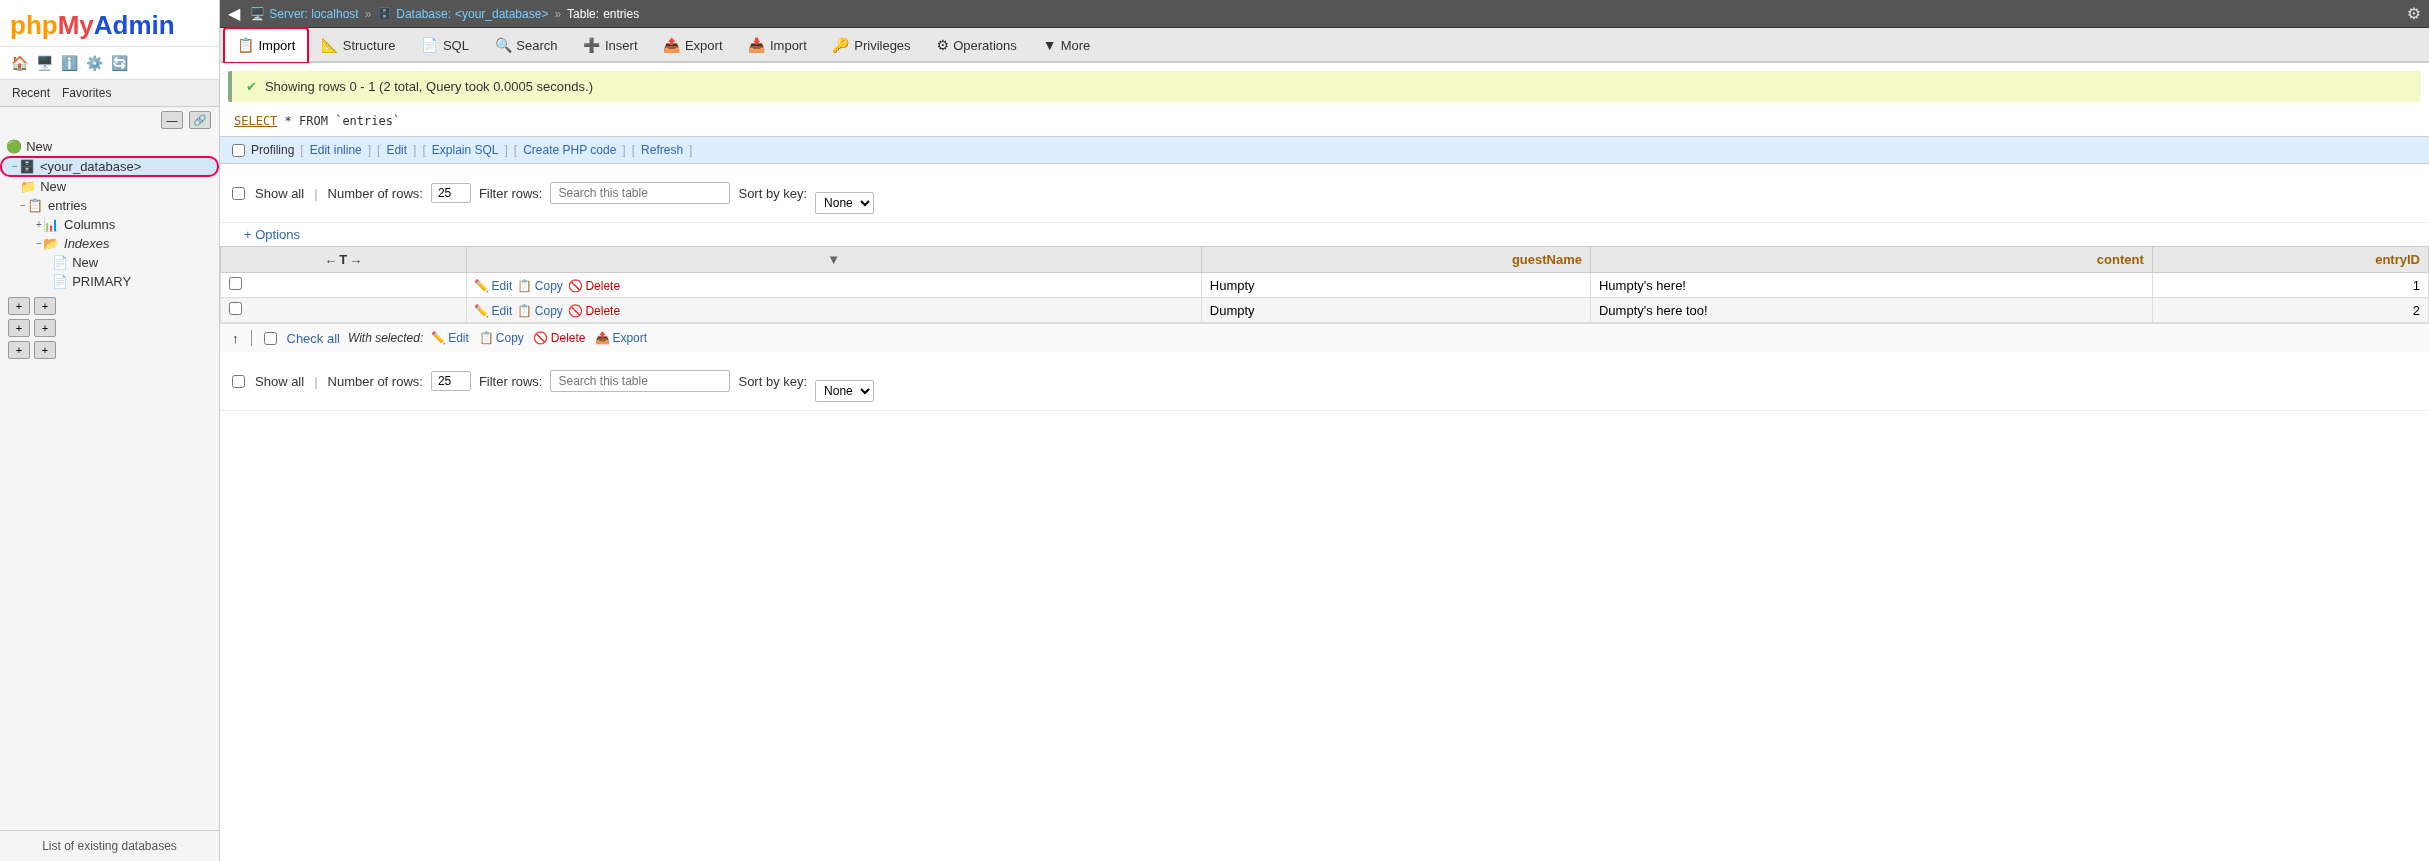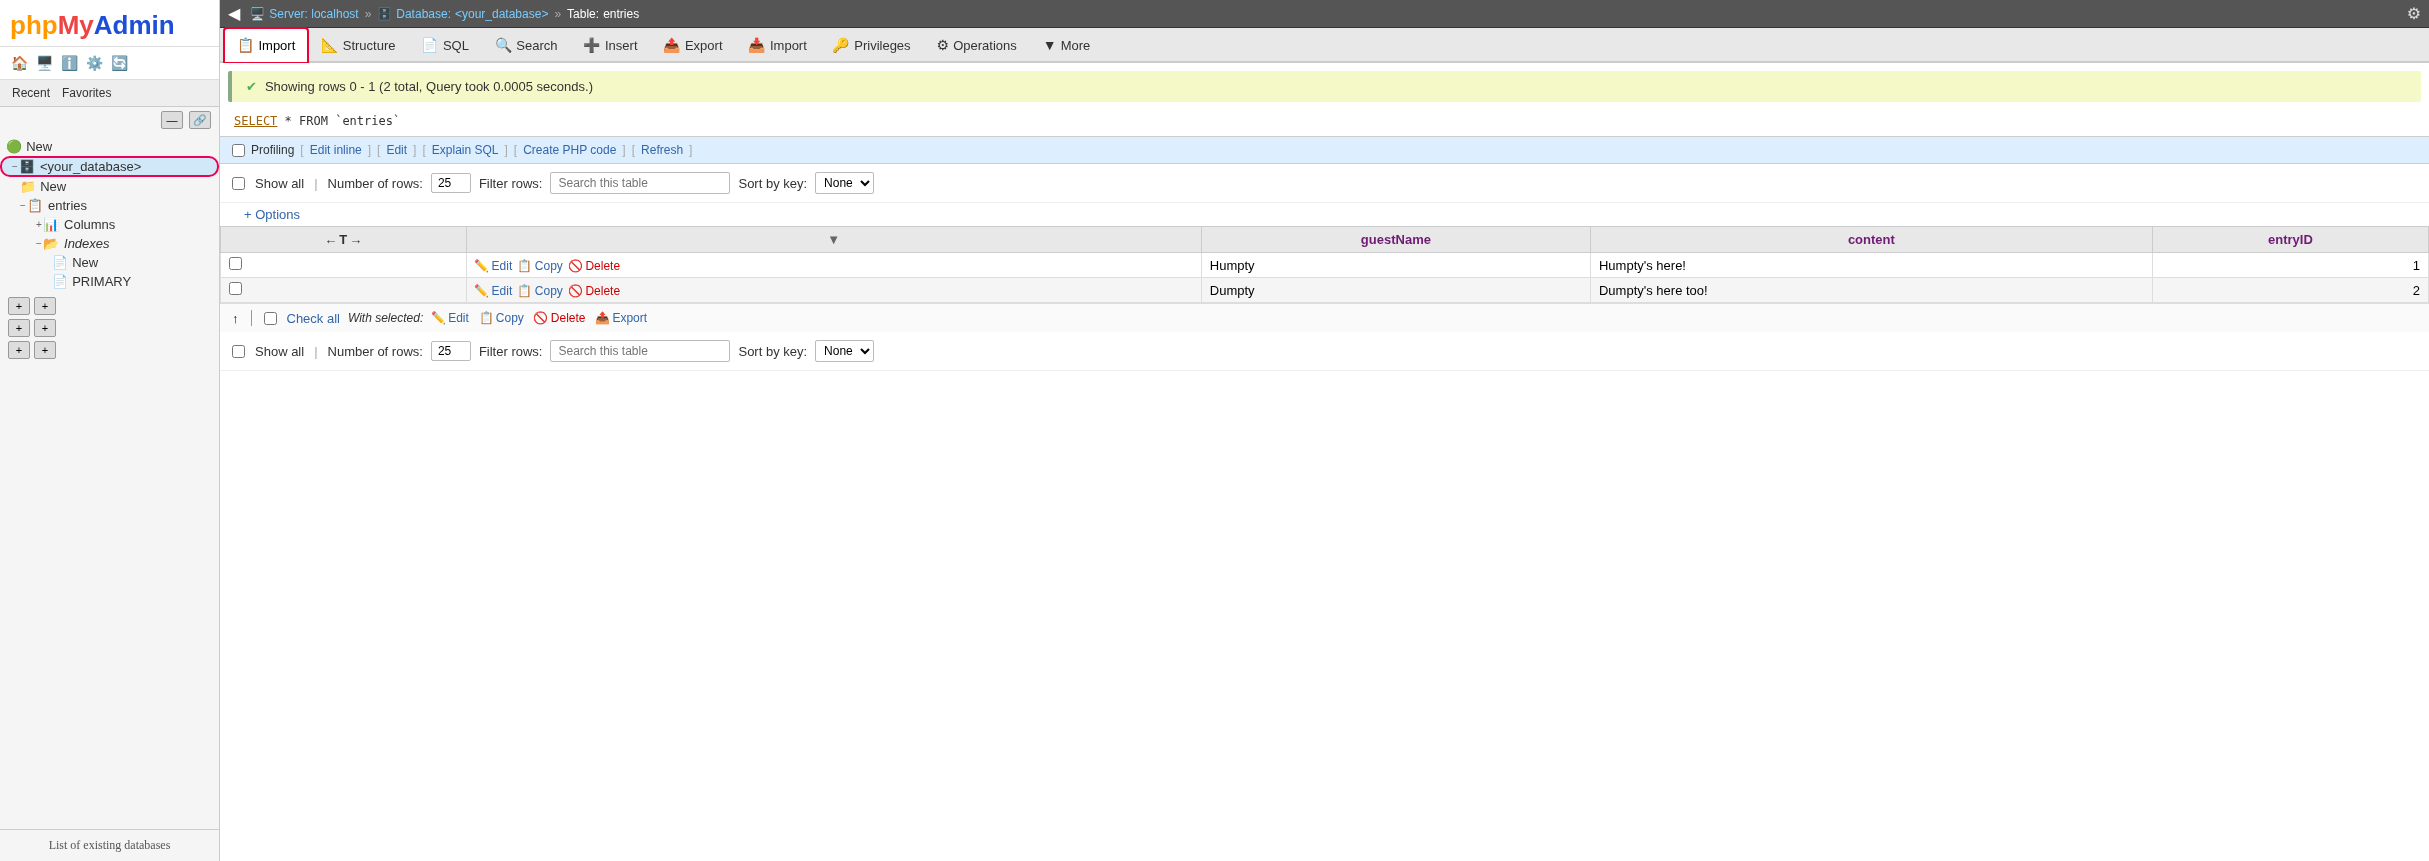--- a/index.html
+++ b/index.html
@@ -91,21 +91,20 @@
     .tree-label { font-size: 13px; color: #333; }
     .indent1 { padding-left: 20px; }
     .indent2 { padding-left: 36px; }
     .indent3 { padding-left: 52px; }
     .sidebar-footer {
       padding: 8px;
       text-align: center;
       font-size: 12px;
       color: #555;
       border-top: 1px solid #ccc;
-      font-family: Liberation Serif, serif;
     }
     .sidebar-bottom-row { display: flex; gap: 4px; }
 
     
     .main {
       flex: 1;
       display: flex;
       flex-direction: column;
       overflow: hidden;
     }
@@ -221,20 +220,21 @@
       border-radius: 2px;
       padding: 2px 6px;
       font-size: 12px;
     }
     .ctrl-select {
       border: 1px solid #bbb;
       border-radius: 2px;
       padding: 2px 4px;
       font-size: 12px;
       background: #fff;
+      margin-top: 20px;
     }
     .ctrl-search {
       border: 1px solid #bbb;
       border-radius: 2px;
       padding: 3px 7px;
       font-size: 12px;
       width: 180px;
       color: #888;
     }
     .ctrl-separator { color: #aaa; margin: 0 2px; }
@@ -250,22 +250,22 @@
     
     .data-table {
       width: 100%;
       border-collapse: collapse;
       font-size: 13px;
     }
     .data-table th {
       background: #e8e8e8;
       border: 1px solid #ccc;
       padding: 5px 8px;
-      text-align: center;
-      color: #701a75;
+      text-align: right;
+      color: #a16207;
       font-weight: bold;
       cursor: pointer;
     }
     .data-table th.action-col {
       color: #333;
       text-align: center;
     }
     .data-table td {
       border: 1px solid #ddd;
       padding: 4px 8px;

